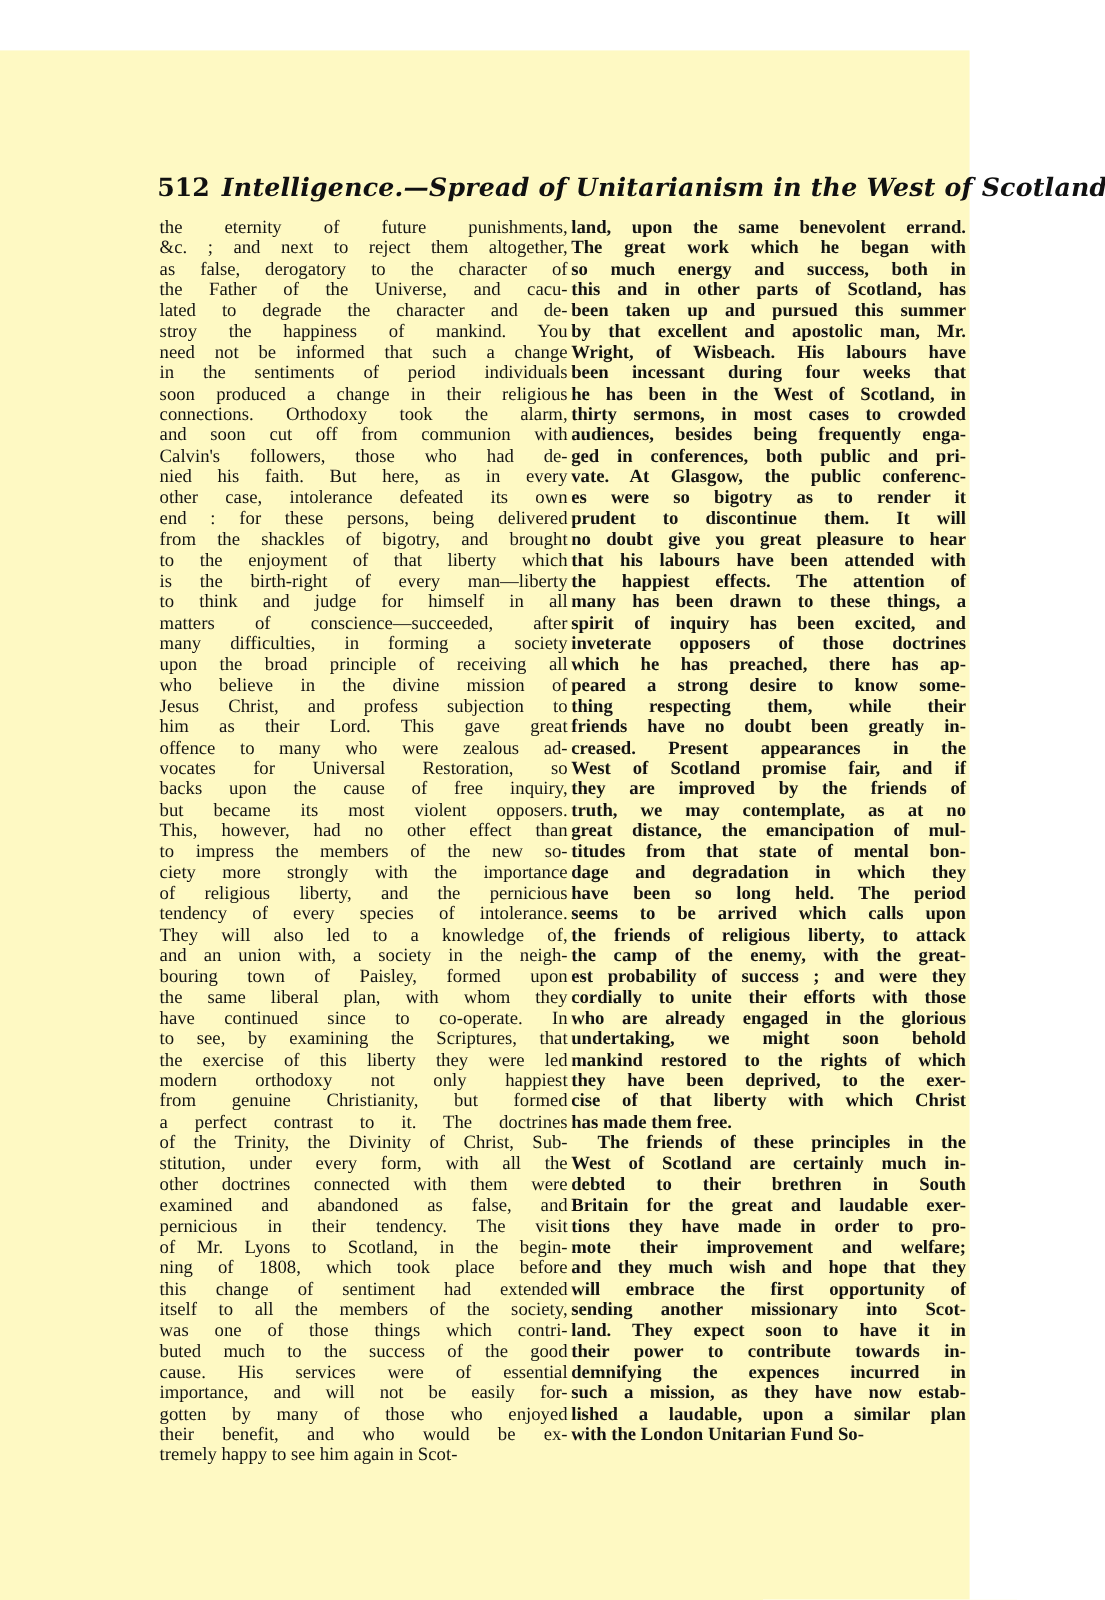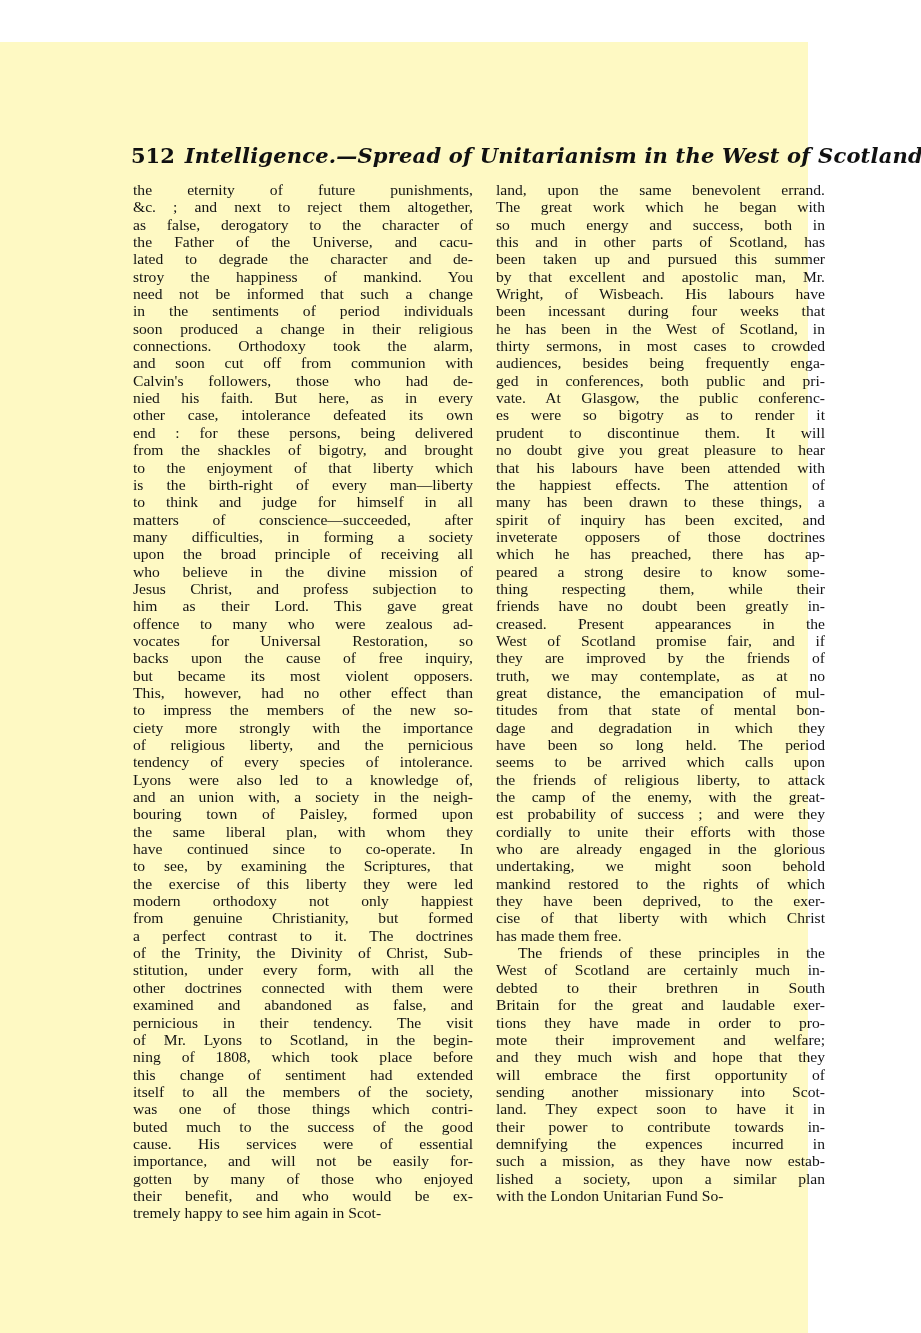--- a/index.html
+++ b/index.html
@@ -11,21 +11,21 @@
     display: flex; align-items: baseline; white-space: nowrap;
   }
   .running-head .folio { font-size: 21px; font-weight: bold; margin-right: 10px; }
   .running-head .title { font-size: 21px; font-style: italic; font-weight: bold; letter-spacing: 0.2px; }
   .col {
     position: absolute; top: 139px;
     font-family: "Liberation Serif", serif; color: #141414;
     font-size: 15.6px; line-height: 17.35px;
   }
   .col.left { left: 133px; width: 340px; }
-  .col.right { left: 496px; width: 329px; }
+  .col.right { left: 476px; width: 329px; font-weight: bold; }
   .line {
     display: block; height: 17.35px; white-space: nowrap;
     text-align: justify; text-align-last: justify; overflow: visible;
   }
   .line.last { text-align-last: left; }
   .line.indent { padding-left: 22px; }
 </style>
 </head>
 <body>
 
@@ -63,21 +63,21 @@
       <span class="line">him as their Lord. This gave great</span>
       <span class="line">offence to many who were zealous ad-</span>
       <span class="line">vocates for Universal Restoration, so</span>
       <span class="line">backs upon the cause of free inquiry,</span>
       <span class="line">but became its most violent opposers.</span>
       <span class="line">This, however, had no other effect than</span>
       <span class="line">to impress the members of the new so-</span>
       <span class="line">ciety more strongly with the importance</span>
       <span class="line">of religious liberty, and the pernicious</span>
       <span class="line">tendency of every species of intolerance.</span>
-      <span class="line">Lyons were also led to a knowledge of,</span>
+      <span class="line">They will also led to a knowledge of,</span>
       <span class="line">and an union with, a society in the neigh-</span>
       <span class="line">bouring town of Paisley, formed upon</span>
       <span class="line">the same liberal plan, with whom they</span>
       <span class="line">have continued since to co-operate. In</span>
       <span class="line">to see, by examining the Scriptures, that</span>
       <span class="line">the exercise of this liberty they were led</span>
       <span class="line">modern orthodoxy not only happiest</span>
       <span class="line">from genuine Christianity, but formed</span>
       <span class="line">a perfect contrast to it. The doctrines</span>
       <span class="line">of the Trinity, the Divinity of Christ, Sub-</span>
@@ -148,16 +148,16 @@
       <span class="line">Britain for the great and laudable exer-</span>
       <span class="line">tions they have made in order to pro-</span>
       <span class="line">mote their improvement and welfare;</span>
       <span class="line">and they much wish and hope that they</span>
       <span class="line">will embrace the first opportunity of</span>
       <span class="line">sending another missionary into Scot-</span>
       <span class="line">land. They expect soon to have it in</span>
       <span class="line">their power to contribute towards in-</span>
       <span class="line">demnifying the expences incurred in</span>
       <span class="line">such a mission, as they have now estab-</span>
-      <span class="line">lished a society, upon a similar plan</span>
+      <span class="line">lished a laudable, upon a similar plan</span>
       <span class="line last">with the London Unitarian Fund So-</span>
     </div>
 </div>
 
 </body></html>

